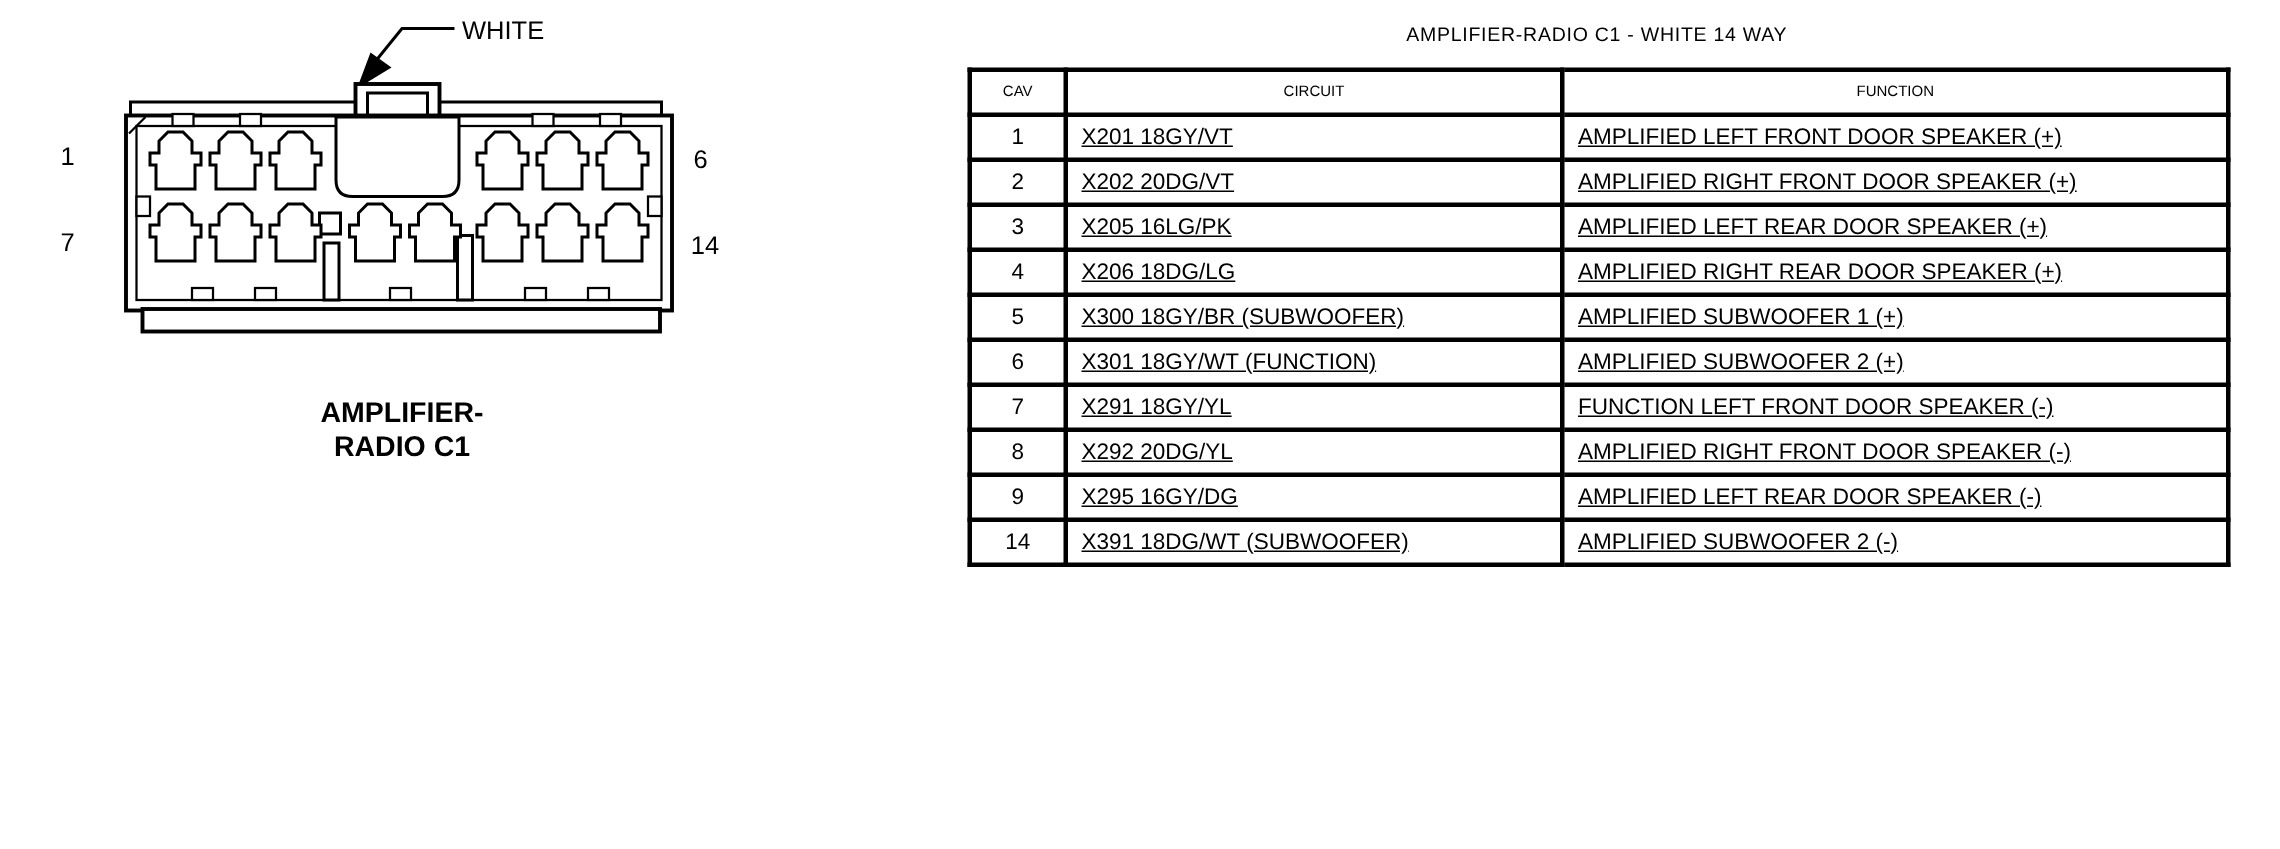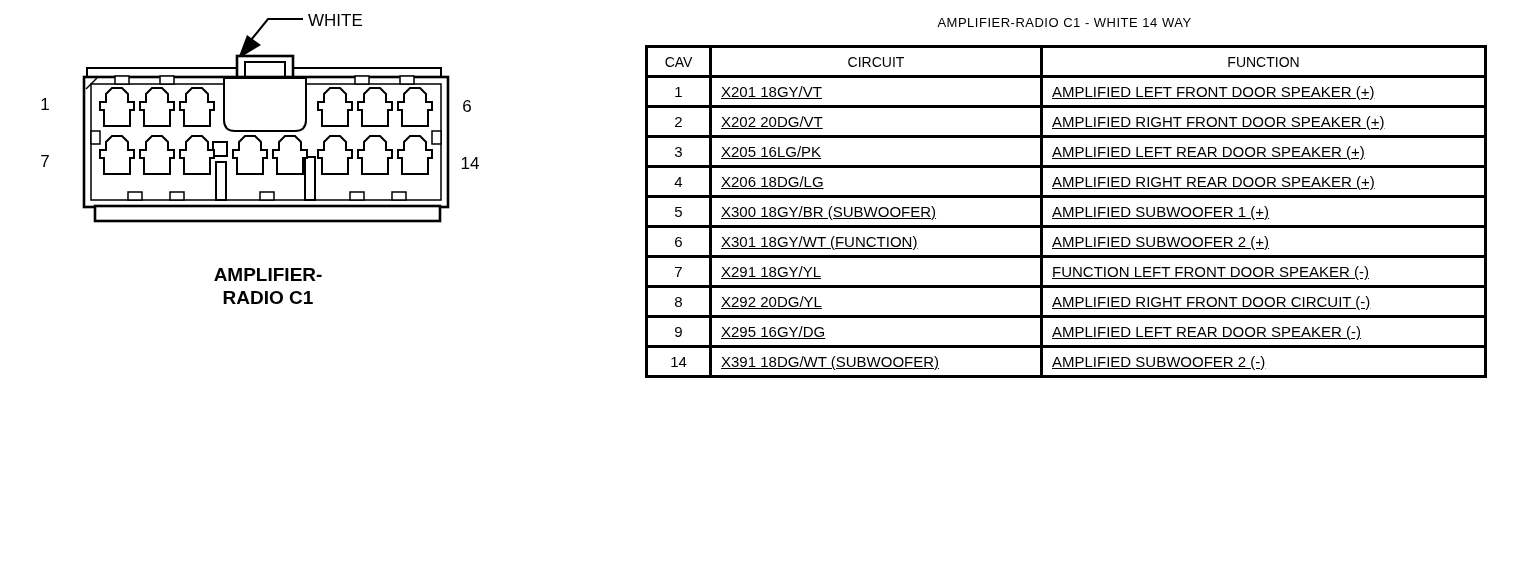--- a/index.html
+++ b/index.html
@@ -44,21 +44,21 @@
     background: #ffffff;
   }
   table.pinout th, table.pinout td {
     border: 3px solid #000000;
     height: 30px;
     font-size: 15px;
     font-weight: normal;
     white-space: nowrap;
     overflow: hidden;
   }
-  table.pinout th { text-align: center; font-size: 14px; }
+  table.pinout th { text-align: center; font-size: 10px; }
   td.cav { text-align: center; }
   td.circuit, td.function { text-align: left; padding-left: 9px; text-decoration: underline; }
 </style>
 </head>
 <body>
 
 <div class="diagram">
   <svg viewBox="0 0 560 330" xmlns="http://www.w3.org/2000/svg">
     <defs>
       <path id="term" d="M 12,0 L 22,0 L 28,6 L 28,14 L 34,14 L 34,22 L 30,22 L 30,38 L 4,38 L 4,22 L 0,22 L 0,14 L 6,14 L 6,6 Z" stroke="#000" stroke-width="2" fill="#fff"></path>
@@ -183,21 +183,21 @@
         <td class="function">AMPLIFIED SUBWOOFER 2 (+)</td>
       </tr>
       <tr>
         <td class="cav">7</td>
         <td class="circuit">X291 18GY/YL</td>
         <td class="function">FUNCTION LEFT FRONT DOOR SPEAKER (-)</td>
       </tr>
       <tr>
         <td class="cav">8</td>
         <td class="circuit">X292 20DG/YL</td>
-        <td class="function">AMPLIFIED RIGHT FRONT DOOR CIRCUIT (-)</td>
+        <td class="function">AMPLIFIED RIGHT FRONT DOOR SPEAKER (-)</td>
       </tr>
       <tr>
         <td class="cav">9</td>
         <td class="circuit">X295 16GY/DG</td>
         <td class="function">AMPLIFIED LEFT REAR DOOR SPEAKER (-)</td>
       </tr>
       <tr>
         <td class="cav">14</td>
         <td class="circuit">X391 18DG/WT (SUBWOOFER)</td>
         <td class="function">AMPLIFIED SUBWOOFER 2 (-)</td>

